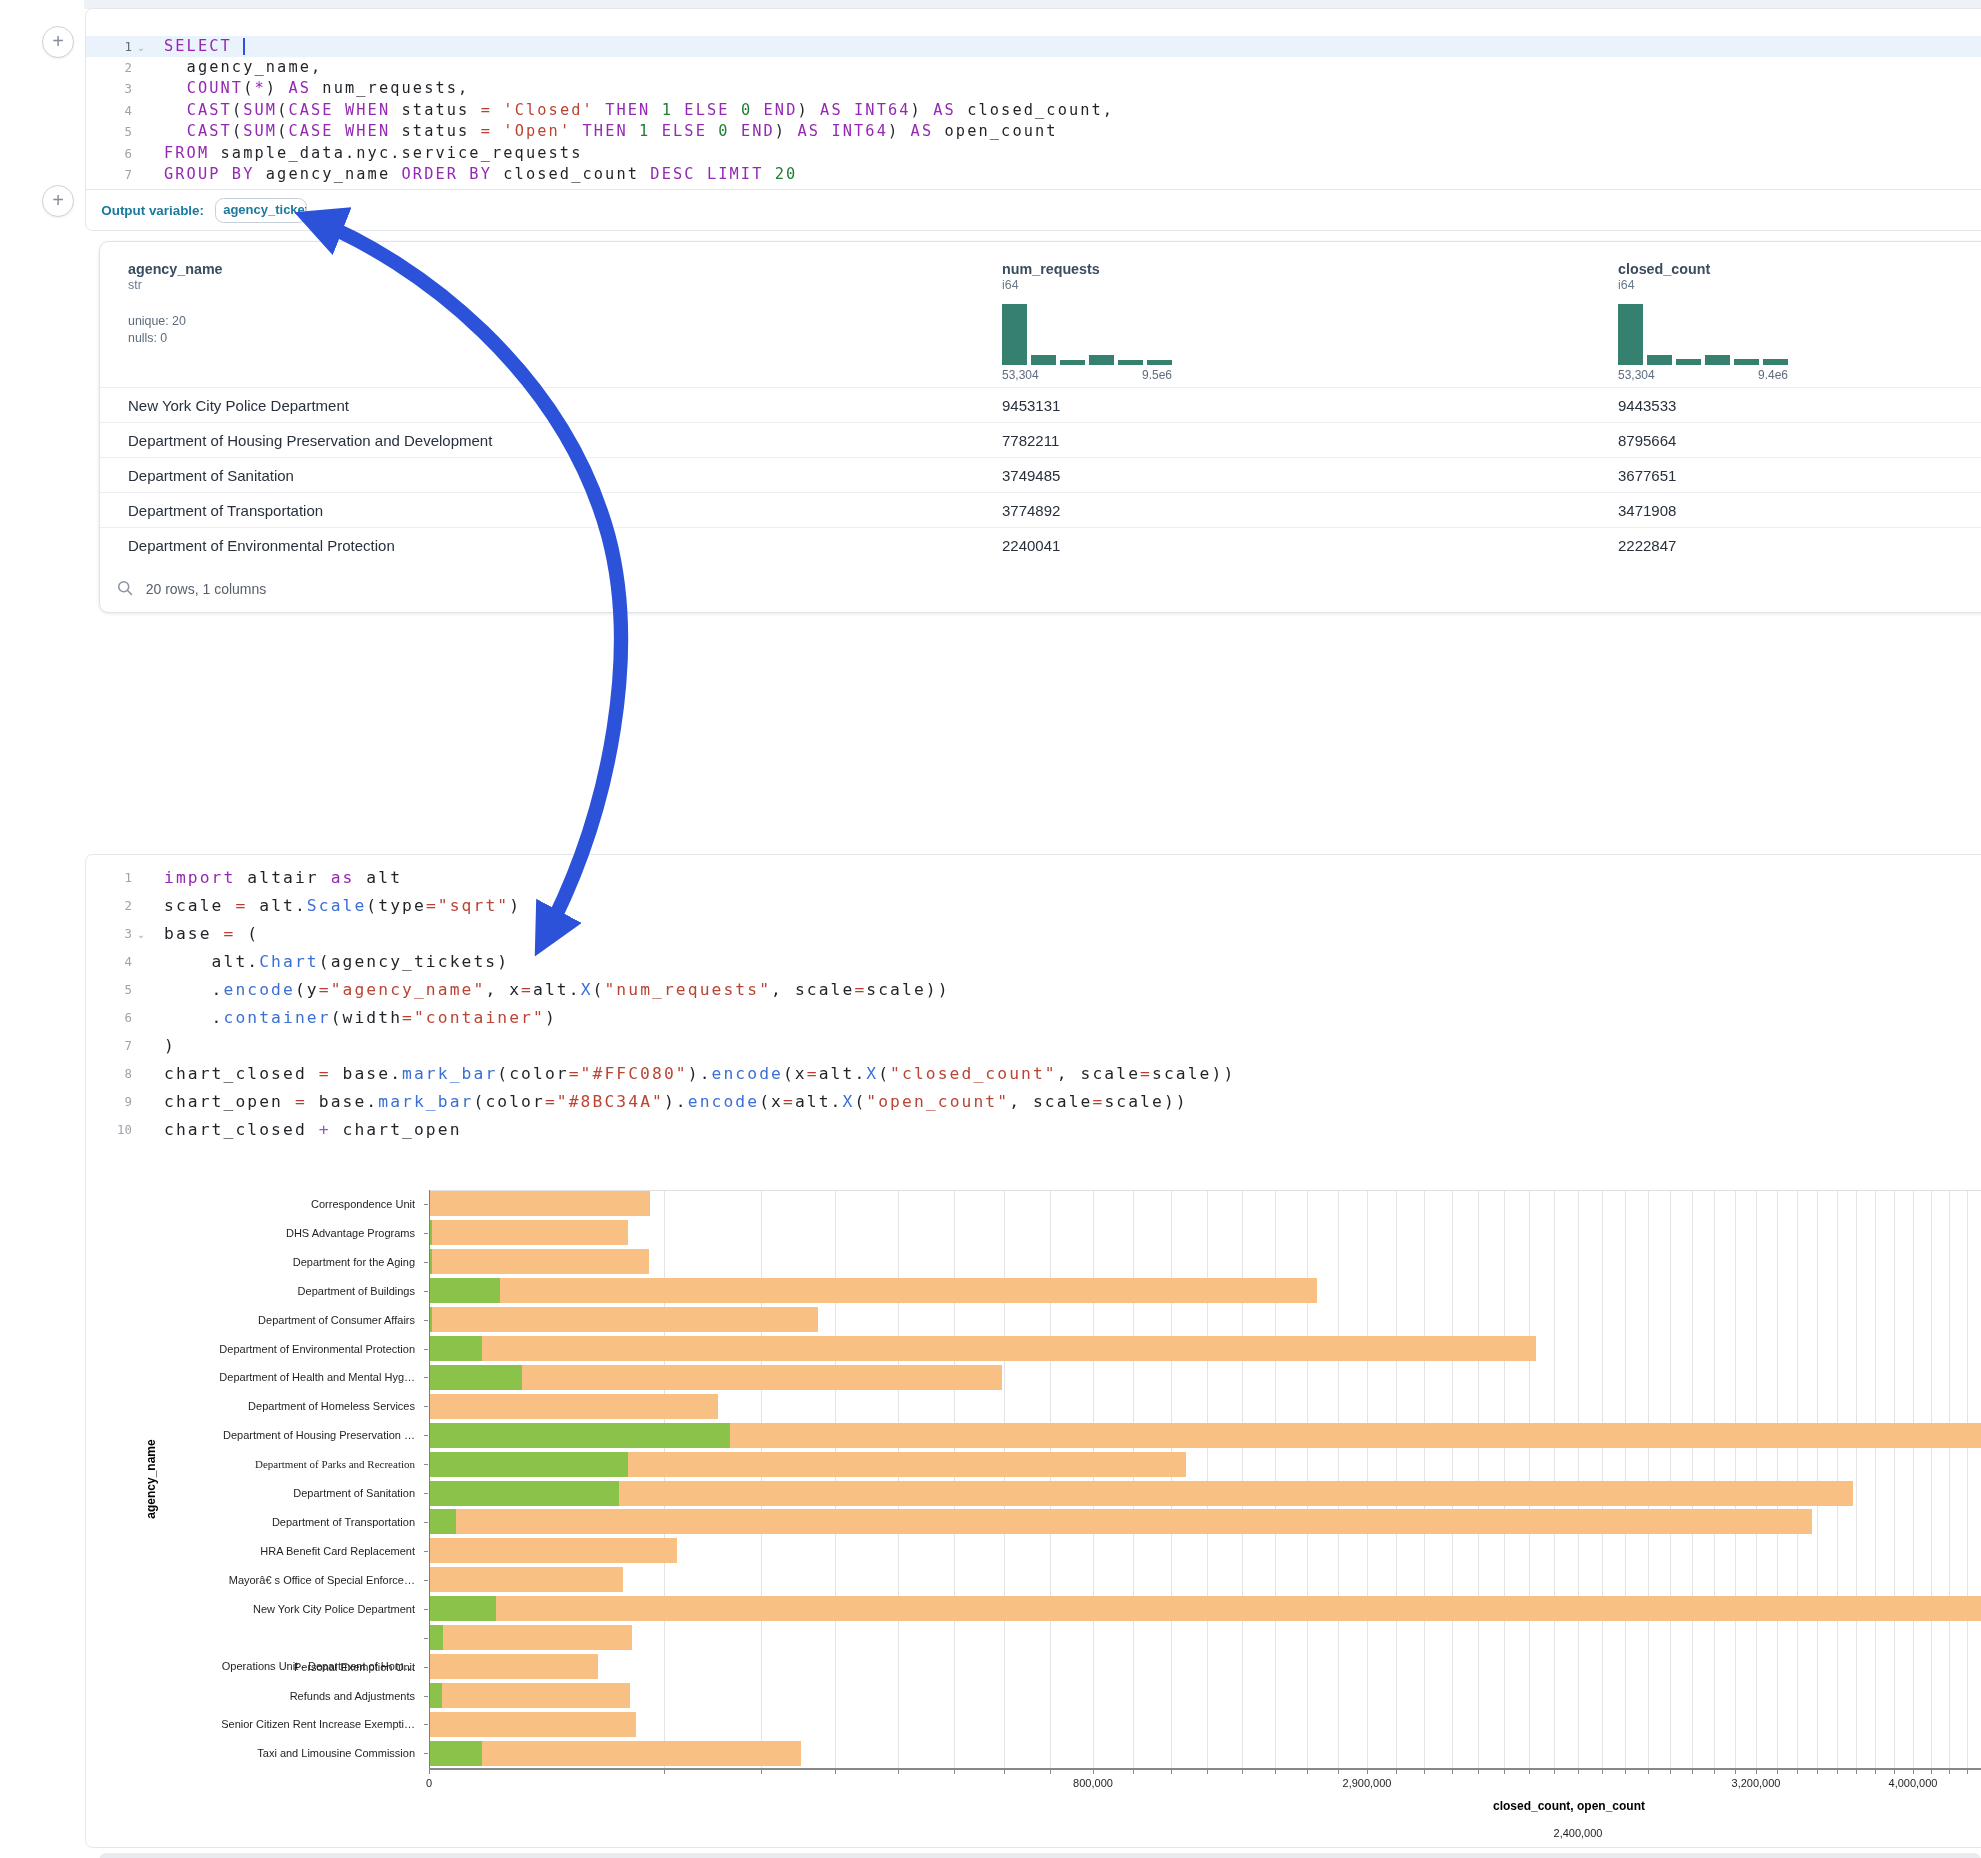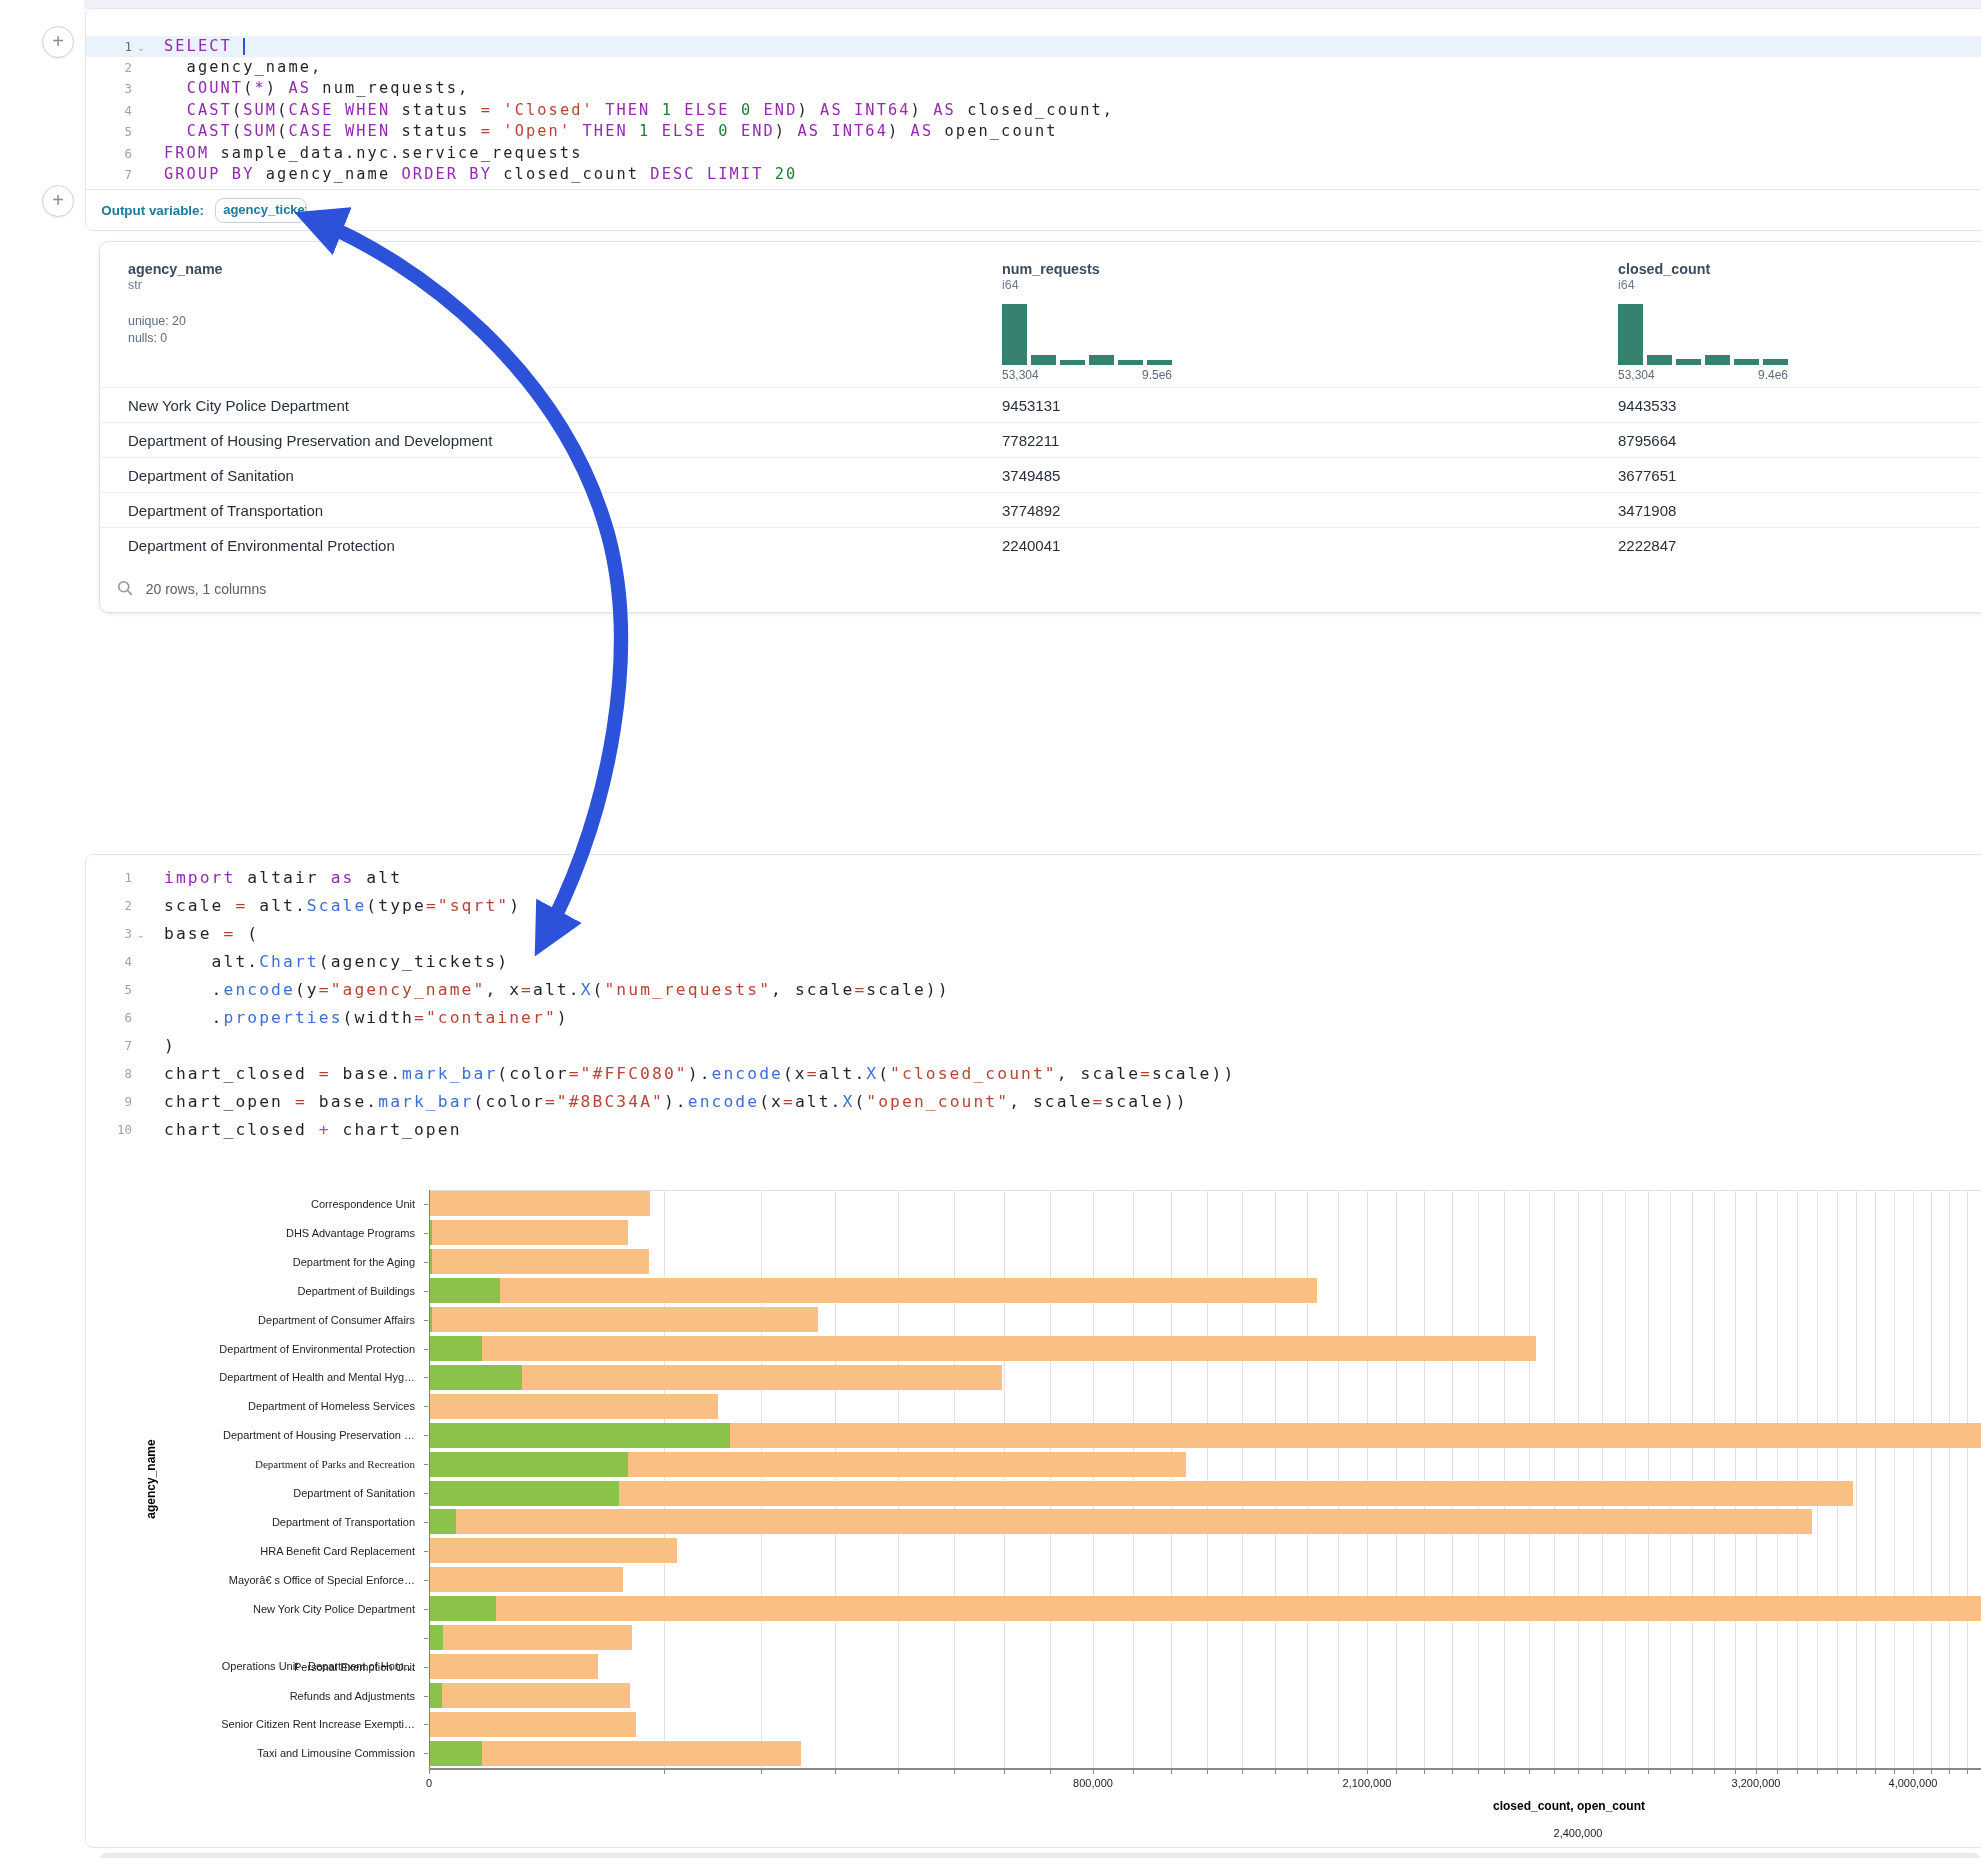--- a/index.html
+++ b/index.html
@@ -211,21 +211,21 @@
       <div class="cl">
         <span class="lnum">4</span>
         <span class="codetext"><span class="tk-d">    alt.</span><span class="tk-f">Chart</span><span class="tk-d">(agency_tickets)</span></span>
       </div>
       <div class="cl">
         <span class="lnum">5</span>
         <span class="codetext"><span class="tk-d">    .</span><span class="tk-f">encode</span><span class="tk-d">(y</span><span class="tk-o">=</span><span class="tk-s">"agency_name"</span><span class="tk-d">, x</span><span class="tk-o">=</span><span class="tk-d">alt.</span><span class="tk-f">X</span><span class="tk-d">(</span><span class="tk-s">"num_requests"</span><span class="tk-d">, scale</span><span class="tk-o">=</span><span class="tk-d">scale))</span></span>
       </div>
       <div class="cl">
         <span class="lnum">6</span>
-        <span class="codetext"><span class="tk-d">    .</span><span class="tk-f">properties</span><span class="tk-d">(width</span><span class="tk-o">=</span><span class="tk-s">"container"</span><span class="tk-d">)</span></span>
+        <span class="codetext"><span class="tk-d">    .</span><span class="tk-f">container</span><span class="tk-d">(width</span><span class="tk-o">=</span><span class="tk-s">"container"</span><span class="tk-d">)</span></span>
       </div>
       <div class="cl">
         <span class="lnum">7</span>
         <span class="codetext"><span class="tk-d">)</span></span>
       </div>
       <div class="cl">
         <span class="lnum">8</span>
         <span class="codetext"><span class="tk-d">chart_closed </span><span class="tk-o">=</span><span class="tk-d"> base.</span><span class="tk-f">mark_bar</span><span class="tk-d">(color</span><span class="tk-o">=</span><span class="tk-s">"#FFC080"</span><span class="tk-d">).</span><span class="tk-f">encode</span><span class="tk-d">(x</span><span class="tk-o">=</span><span class="tk-d">alt.</span><span class="tk-f">X</span><span class="tk-d">(</span><span class="tk-s">"closed_count"</span><span class="tk-d">, scale</span><span class="tk-o">=</span><span class="tk-d">scale))</span></span>
       </div>
       <div class="cl">
@@ -323,21 +323,21 @@
       <div class="xtick" style="left: 1827px; top: 913px;"></div>
       <div class="grid" style="left: 1845px; top: 335px; height: 578px;"></div>
       <div class="xtick" style="left: 1845px; top: 913px;"></div>
       <div class="grid" style="left: 1863px; top: 335px; height: 578px;"></div>
       <div class="xtick" style="left: 1863px; top: 913px;"></div>
       <div class="grid" style="left: 1881px; top: 335px; height: 578px;"></div>
       <div class="xtick" style="left: 1881px; top: 913px;"></div>
       <div class="xtick" style="left: 343px; top: 913px;"></div>
       <div class="xlab" style="left: 343px; top: 922px;">0</div>
       <div class="xlab" style="left: 1007px; top: 922px;">800,000</div>
-      <div class="xlab" style="left: 1281px; top: 922px;">2,100,000</div>
+      <div class="xlab" style="left: 1281px; top: 922px;">2,900,000</div>
       <div class="xlab" style="left: 1492px; top: 972px;">2,400,000</div>
       <div class="xlab" style="left: 1670px; top: 922px;">3,200,000</div>
       <div class="xlab" style="left: 1827px; top: 922px;">4,000,000</div>
       <div class="ylab" style="left: 0px; top: 349px;">Correspondence Unit</div>
       <div class="ytick" style="left: 338px; top: 349px;"></div>
       <div class="bar" style="left: 344px; top: 336px; width: 220px; height: 25px; background: rgb(248, 192, 131);"></div>
       <div class="ylab" style="left: 0px; top: 378px;">DHS Advantage Programs</div>
       <div class="ytick" style="left: 338px; top: 378px;"></div>
       <div class="bar" style="left: 344px; top: 365px; width: 198px; height: 25px; background: rgb(248, 192, 131);"></div>
       <div class="bar" style="left: 344px; top: 365px; width: 2.4px; height: 25px; background: rgb(139, 195, 74);"></div>

